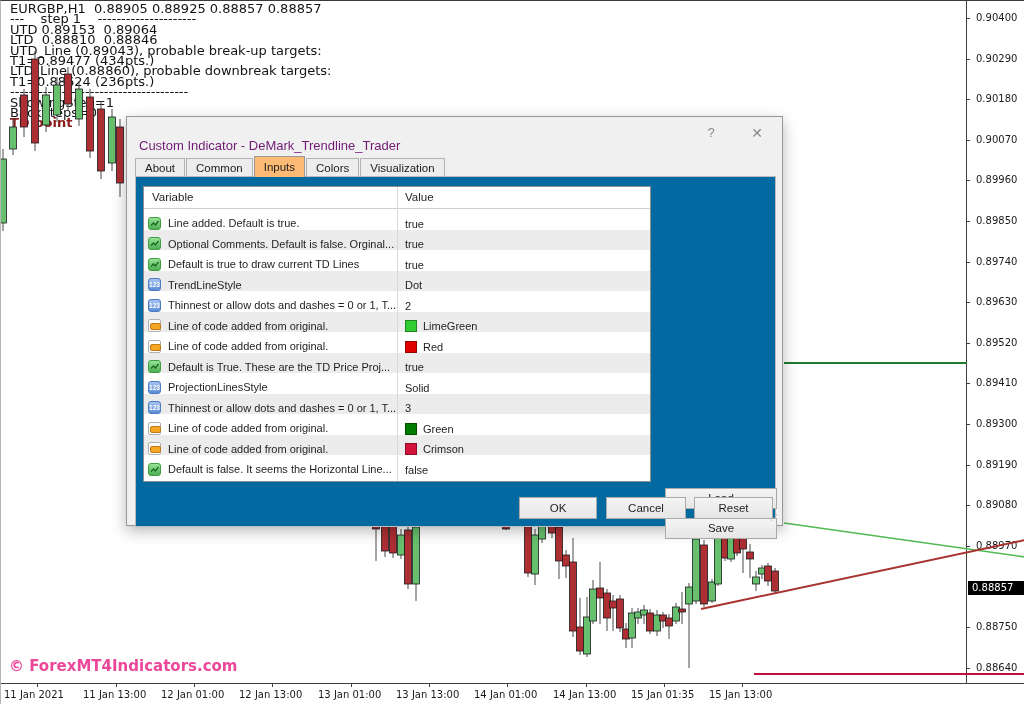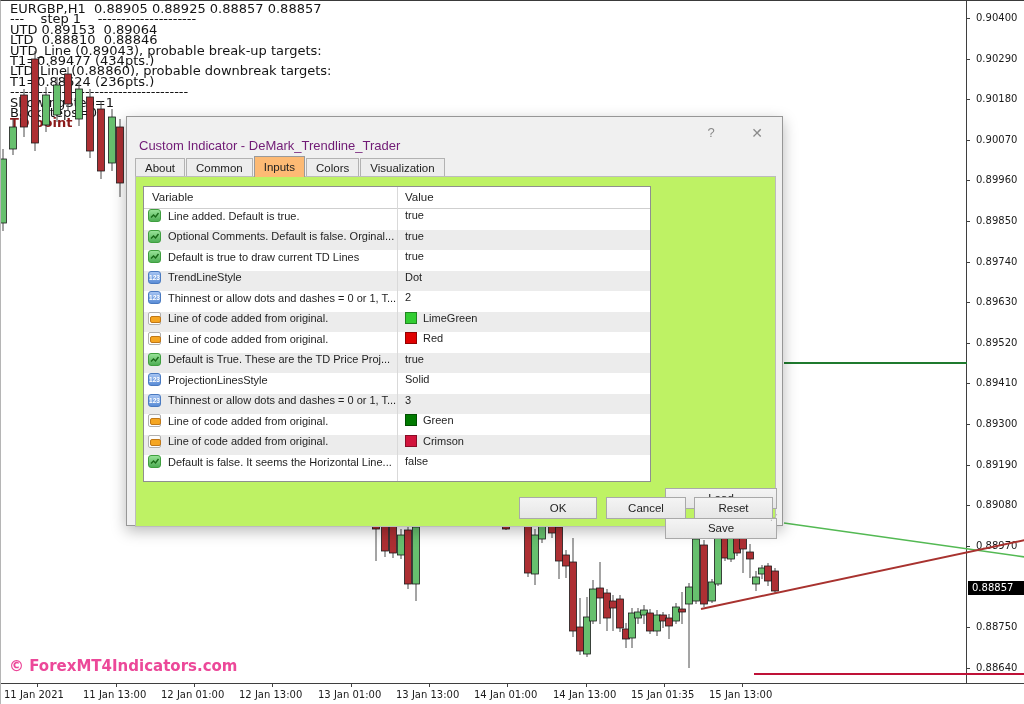--- a/index.html
+++ b/index.html
@@ -39,30 +39,30 @@
       color:#8a8a8a;font-size:13px;cursor:default;}
   .dlg-help{right:62px;}
   .dlg-close{right:16px;font-size:14px;}
 
   .tabstrip{position:absolute;left:8px;top:39px;right:8px;height:20px;border-bottom:1px solid #a9a9a9;}
   .tab{display:inline-block;height:18px;line-height:18px;padding:0 9px;margin-right:1px;
       background:#ededed;border:1px solid #b2b2b2;border-bottom:none;font-size:11.5px;color:#222;
       position:relative;top:1px;}
   .tab.active{background:#fdba74;border-color:#9a9a9a;height:20px;line-height:20px;top:0px;z-index:2;}
 
-  .tabpage{position:absolute;left:8px;top:59px;width:641px;height:351px;background:#bef264;
+  .tabpage{position:absolute;left:8px;top:59px;width:641px;height:351px;background:#0369a1;
       border:1px solid #bcbcbc;box-sizing:border-box;}
 
   .ptable{position:absolute;left:7px;top:9px;width:508px;height:296px;background:#fff;
       border:1px solid #8f8f8f;box-sizing:border-box;overflow:hidden;}
   .col-sep{position:absolute;left:253px;top:0;bottom:0;width:1px;background:#d9d9d9;}
   .t-head{display:flex;height:21px;line-height:21px;border-bottom:1px solid #cfcfcf;color:#1e1e1e;}
   .t-head .h1{width:253px;padding-left:8px;box-sizing:border-box;}
   .t-head .h2{flex:1;padding-left:8px;}
-  .t-row{display:flex;height:20.5px;align-items:flex-start;font-size:11px;}
+  .t-row{display:flex;height:20.5px;align-items:flex-end;font-size:11px;}
   .t-row.alt{background:#ececec;}
   .c1{width:253px;display:flex;align-items:center;padding-left:4px;box-sizing:border-box;overflow:hidden;}
   .c1 .lbl{white-space:nowrap;overflow:hidden;}
   .c2{flex:1;display:flex;align-items:center;padding-left:8px;overflow:hidden;white-space:nowrap;}
   .vicon{width:13px;height:13px;flex:none;margin-right:7px;border-radius:3px;box-sizing:border-box;position:relative;}
   .vicon.bool{background:linear-gradient(#97e297,#4fae55);border:1px solid #3f9f3f;}
   .vicon.int{background:linear-gradient(#a6c4f2,#5b8dd6);border:1px solid #4a7ac0;color:#fff;
       font-size:6.5px;font-weight:bold;text-align:center;line-height:11px;}
   .vicon.color{background:#fdfdfd;border:1px solid #b0b0b0;border-radius:2px;}
   .vicon.color::after{content:"";position:absolute;left:1px;top:3px;width:9px;height:5px;

